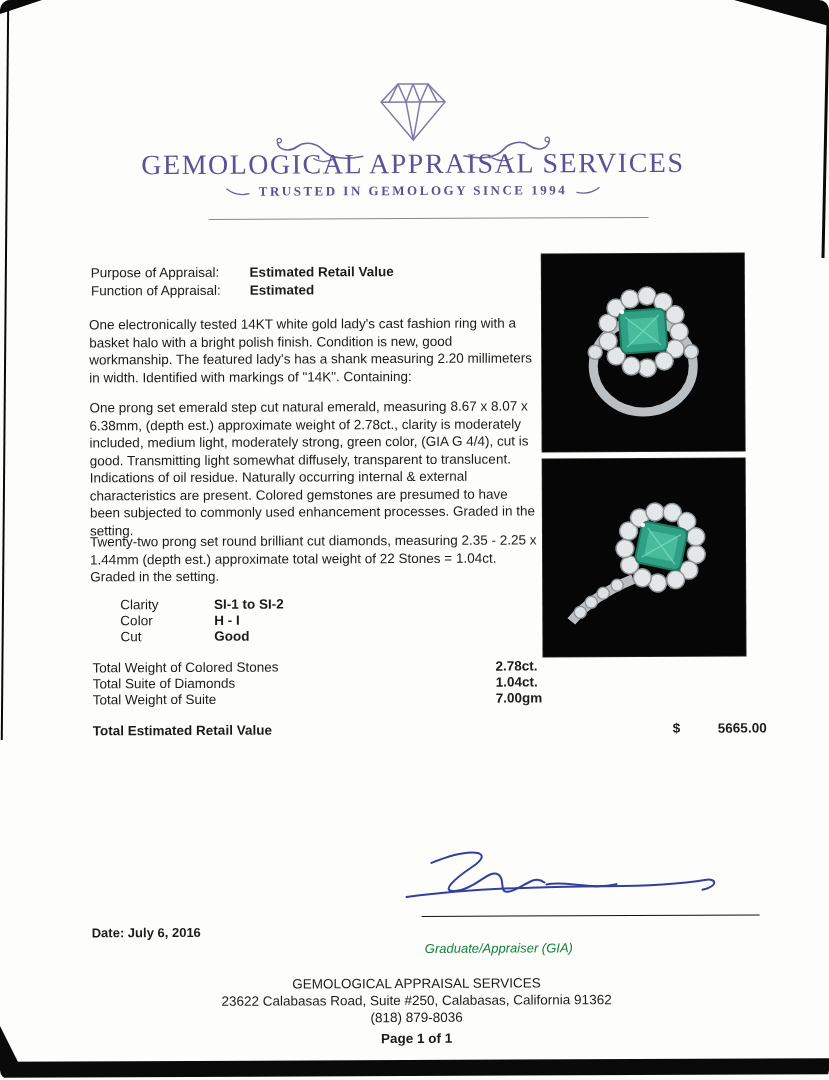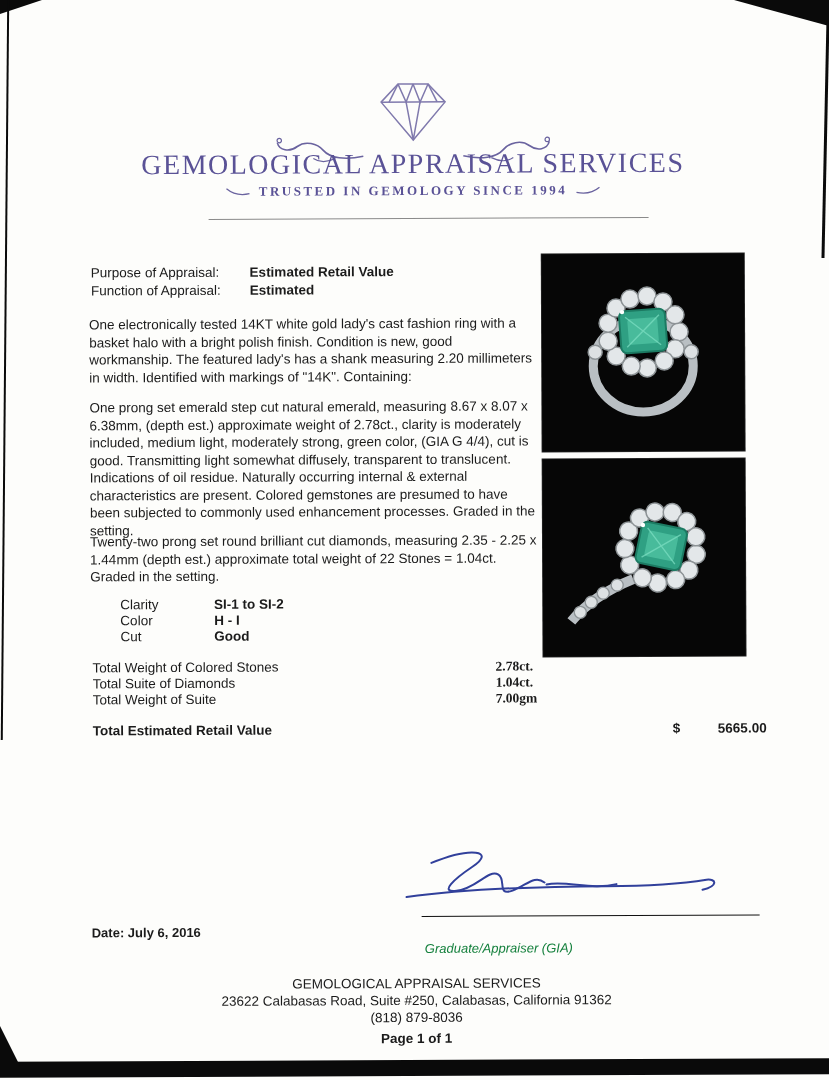--- a/index.html
+++ b/index.html
@@ -4,20 +4,21 @@
 <style>
   * { margin:0; padding:0; box-sizing:border-box; }
   html,body { background:#ffffff; }
   .page {
     position:relative;
     width:829px; height:1080px;
     background:#fdfdfb;
     overflow:hidden;
     font-family:"Liberation Sans", sans-serif;
     color:#1b1b1b;
+    border-radius:10px;
   }
   .content { position:absolute; inset:0; transform:rotate(-0.25deg); }
 
   
   .art { position:absolute; background:#0a0a0a; }
   .art-top-left { left:0; top:0; width:42px; height:14px; clip-path:polygon(0 0,100% 0,0 100%); }
   .art-top-right { right:0; top:0; width:95px; height:26px; clip-path:polygon(0 0,100% 0,100% 100%); }
   .art-right-line { right:2px; top:18px; width:3px; height:240px; transform:rotate(1.2deg); }
   .art-left-line { left:4px; top:0; width:2px; height:740px; transform:rotate(0.5deg); }
   .art-bottom-bar { left:-4px; bottom:4px; width:840px; height:16px; transform:rotate(-0.25deg); }
@@ -46,21 +47,21 @@
   .meta-value { font-weight:bold; }
   .para { position:absolute; left:90px; width:450px; font-size:13.5px; line-height:17.5px; }
 
   
   .grade-row { position:absolute; left:120px; font-size:13.5px; line-height:17px; }
   .grade-label { display:inline-block; width:90px; }
   .grade-value { font-weight:bold; }
 
   
   .total-row { position:absolute; left:92px; width:560px; font-size:13.5px; line-height:17px; }
-  .total-value { position:absolute; left:403px; font-weight:bold;font-family:Liberation Serif, serif; }
+  .total-value { position:absolute; left:403px; font-weight:bold; }
   .retail-row { position:absolute; left:92px; top:722px; width:650px; font-size:13.5px; font-weight:bold; }
   .retail-currency { position:absolute; left:580px; }
   .retail-value { position:absolute; left:608px;padding-left:17px; }
 
   
   .photo { position:absolute; left:543px; width:202px; height:197px; background:#050505; box-shadow:0 0 0 1px #222; }
   .photo-1 { top:255px; }
   .photo-2 { top:460px; }
 
   

